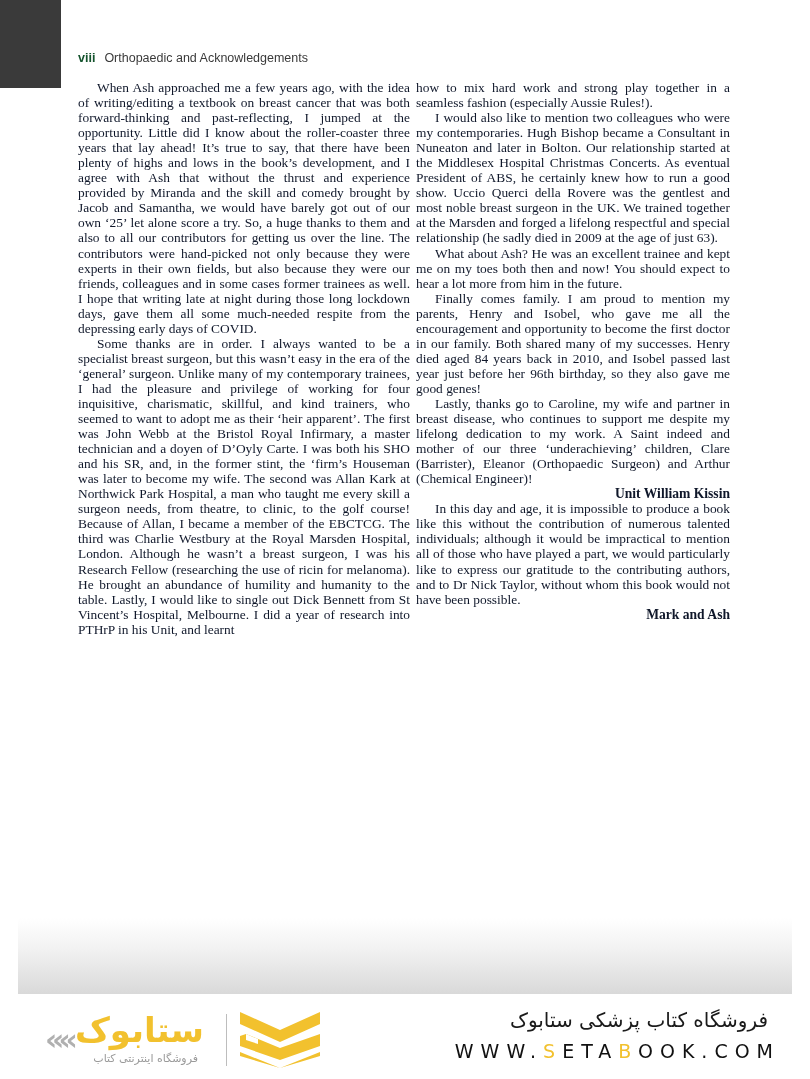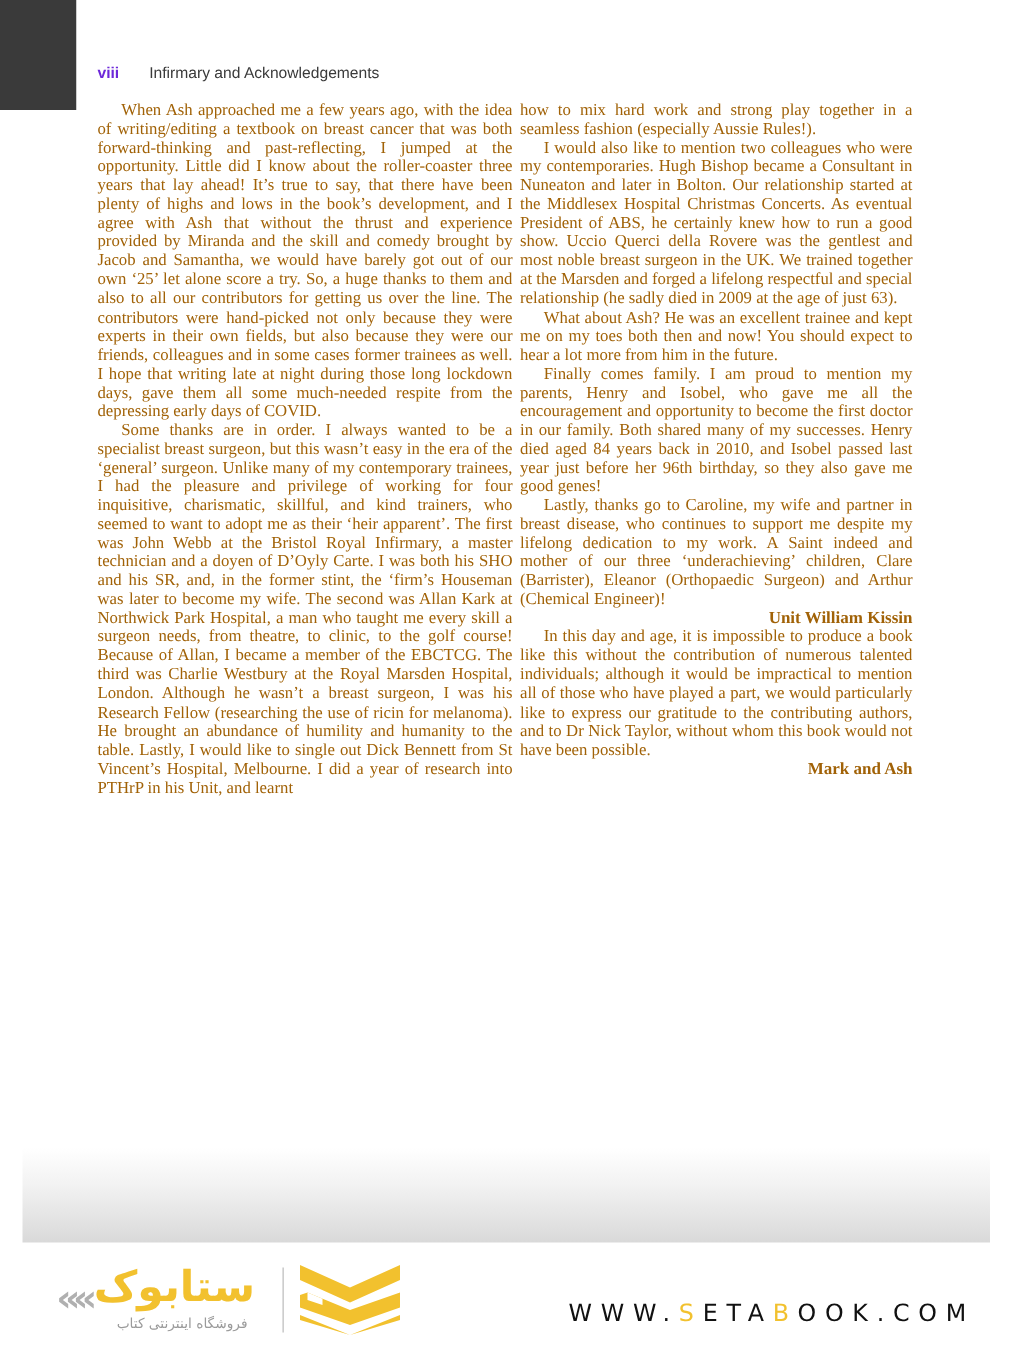--- a/index.html
+++ b/index.html
@@ -9,25 +9,25 @@
   }
   .corner-block {
     position: absolute; left: 0; top: 0; width: 61px; height: 88px;
     background: #3a3a3a;
   }
   .running-head {
     position: absolute; left: 78px; top: 51px;
     font-family: "Liberation Sans", sans-serif; font-size: 12.5px; color: #3a3a3a;
     white-space: nowrap;
   }
-  .running-head .folio { font-weight: bold; margin-right: 24px; color: #6d28d9; }
+  .running-head .folio { font-weight: bold; margin-right: 9px; color: #14532d; }
   .col {
     position: absolute; top: 80px; width: 332px;
     font-family: "Liberation Serif", serif; font-size: 13.4px; line-height: 15.05px;
-    text-align: justify; hyphens: auto; color: #a16207;
+    text-align: justify; hyphens: auto; color: #0f172a;
   }
   .col.left { left: 78px; }
   .col.right { left: 416px; width: 314px; }
   .col p { margin: 0; text-indent: 19px; }
   .col p.noindent { text-indent: 0; }
   .signature {
     text-align: right; font-weight: bold; margin-top: 21px; margin-bottom: 23px;
     text-indent: 0 !important; font-size: 13.6px;
   }
   .fade-band {
@@ -69,21 +69,21 @@
     font-family: "DejaVu Sans", sans-serif; font-size: 19px; letter-spacing: 7px; color: #111;
   }
   .store-url .accent { color: #f2c12e; }
 </style>
 </head>
 <body>
 
 <div class="corner-block"></div>
 
 <div class="running-head">
-  <span class="folio">viii</span><span>Infirmary and Acknowledgements</span>
+  <span class="folio">viii</span><span>Orthopaedic and Acknowledgements</span>
 </div>
 
 <div class="col left">
   <p>When Ash approached me a few years ago, with the idea of writing/editing a textbook on breast cancer that was both forward-thinking and past-reflecting, I jumped at the opportunity. Little did I know about the roller-coaster three years that lay ahead! It’s true to say, that there have been plenty of highs and lows in the book’s development, and I agree with Ash that without the thrust and experience provided by Miranda and the skill and comedy brought by Jacob and Samantha, we would have barely got out of our own ‘25’ let alone score a try. So, a huge thanks to them and also to all our contributors for getting us over the line. The contributors were hand-picked not only because they were experts in their own fields, but also because they were our friends, colleagues and in some cases former trainees as well. I hope that writing late at night during those long lockdown days, gave them all some much-needed respite from the depressing early days of COVID.</p>
   <p>Some thanks are in order. I always wanted to be a specialist breast surgeon, but this wasn’t easy in the era of the ‘general’ surgeon. Unlike many of my contemporary trainees, I had the pleasure and privilege of working for four inquisitive, charismatic, skillful, and kind trainers, who seemed to want to adopt me as their ‘heir apparent’. The first was John Webb at the Bristol Royal Infirmary, a master technician and a doyen of D’Oyly Carte. I was both his SHO and his SR, and, in the former stint, the ‘firm’s Houseman was later to become my wife. The second was Allan Kark at Northwick Park Hospital, a man who taught me every skill a surgeon needs, from theatre, to clinic, to the golf course! Because of Allan, I became a member of the EBCTCG. The third was Charlie Westbury at the Royal Marsden Hospital, London. Although he wasn’t a breast surgeon, I was his Research Fellow (researching the use of ricin for melanoma). He brought an abundance of humility and humanity to the table. Lastly, I would like to single out Dick Bennett from St Vincent’s Hospital, Melbourne. I did a year of research into PTHrP in his Unit, and learnt</p>
 </div>
 
 <div class="col right">
   <p class="noindent">how to mix hard work and strong play together in a seamless fashion (especially Aussie Rules!).</p>
   <p>I would also like to mention two colleagues who were my contemporaries. Hugh Bishop became a Consultant in Nuneaton and later in Bolton. Our relationship started at the Middlesex Hospital Christmas Concerts. As eventual President of ABS, he certainly knew how to run a good show. Uccio Querci della Rovere was the gentlest and most noble breast surgeon in the UK. We trained together at the Marsden and forged a lifelong respectful and special relationship (he sadly died in 2009 at the age of just 63).</p>
@@ -105,14 +105,15 @@
       <span class="wm-sub">فروشگاه اینترنتی کتاب</span>
     </div>
     <div class="divider"></div>
     <svg class="chevron" viewBox="0 0 80 56">
       <polygon points="0,0 40,18 80,0 80,12 40,30 0,12" fill="#f2c12e"></polygon>
       <polygon points="6,22 40,36 80,22 80,34 40,48 0,34 0,24" fill="#f2c12e"></polygon>
       <polygon points="6,22 18,27 18,32 6,28" fill="#ffffff"></polygon>
       <polygon points="0,40 40,56 80,40 80,44 40,56 0,44" fill="#f2c12e"></polygon>
     </svg>
   </div>
+  <div class="store-name">فروشگاه کتاب پزشکی ستابوک</div>
   <div class="store-url"><span>WWW.</span><span class="accent">S</span><span>ETA</span><span class="accent">B</span><span>OOK.COM</span></div>
 </div>
 
 </body></html>

